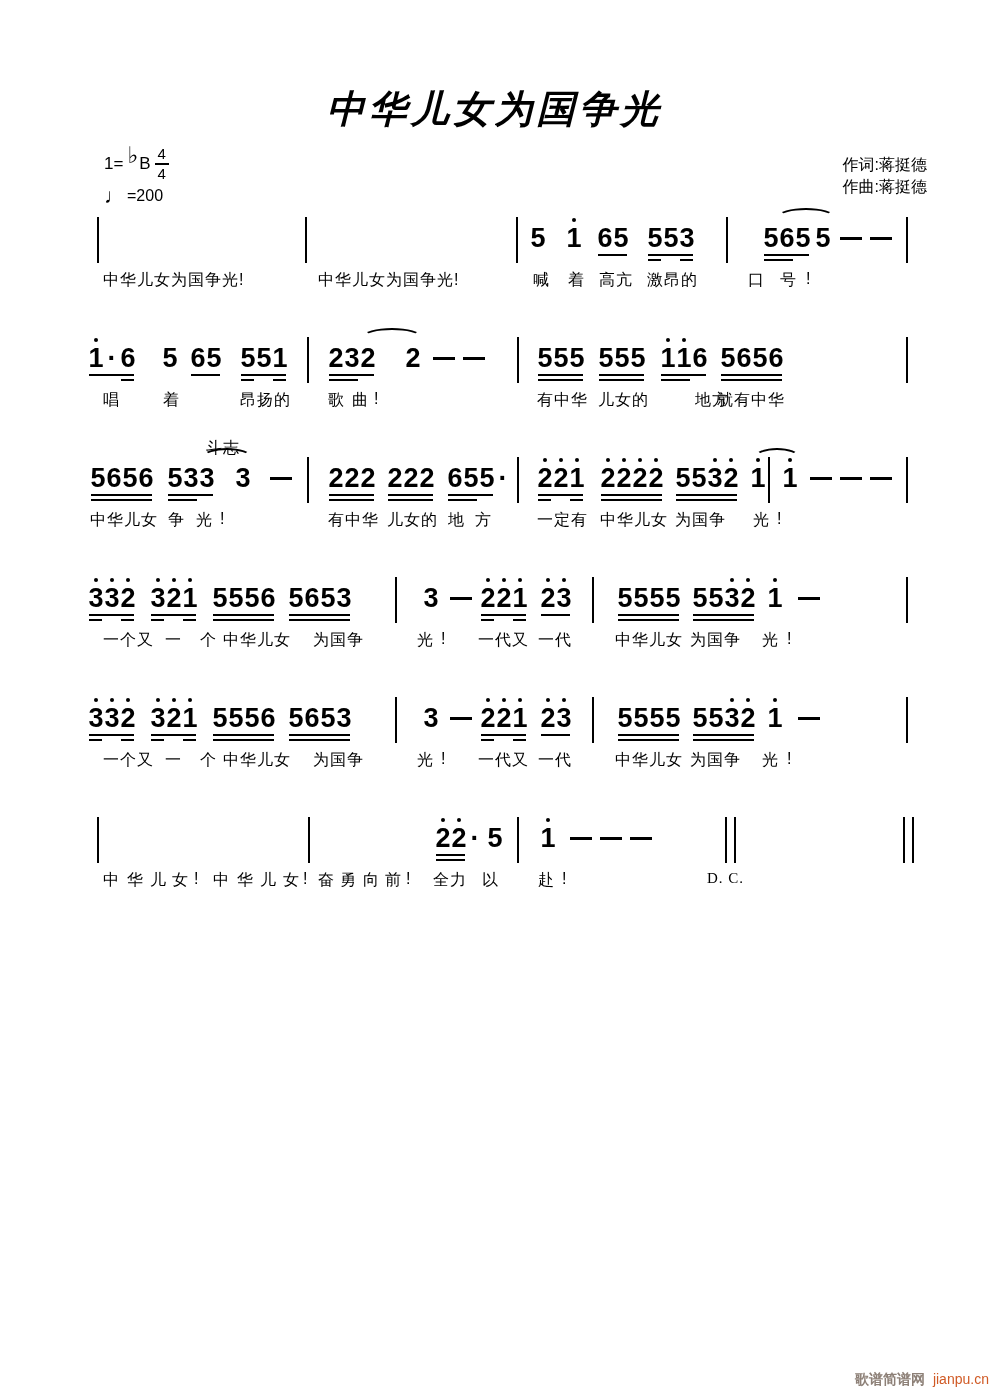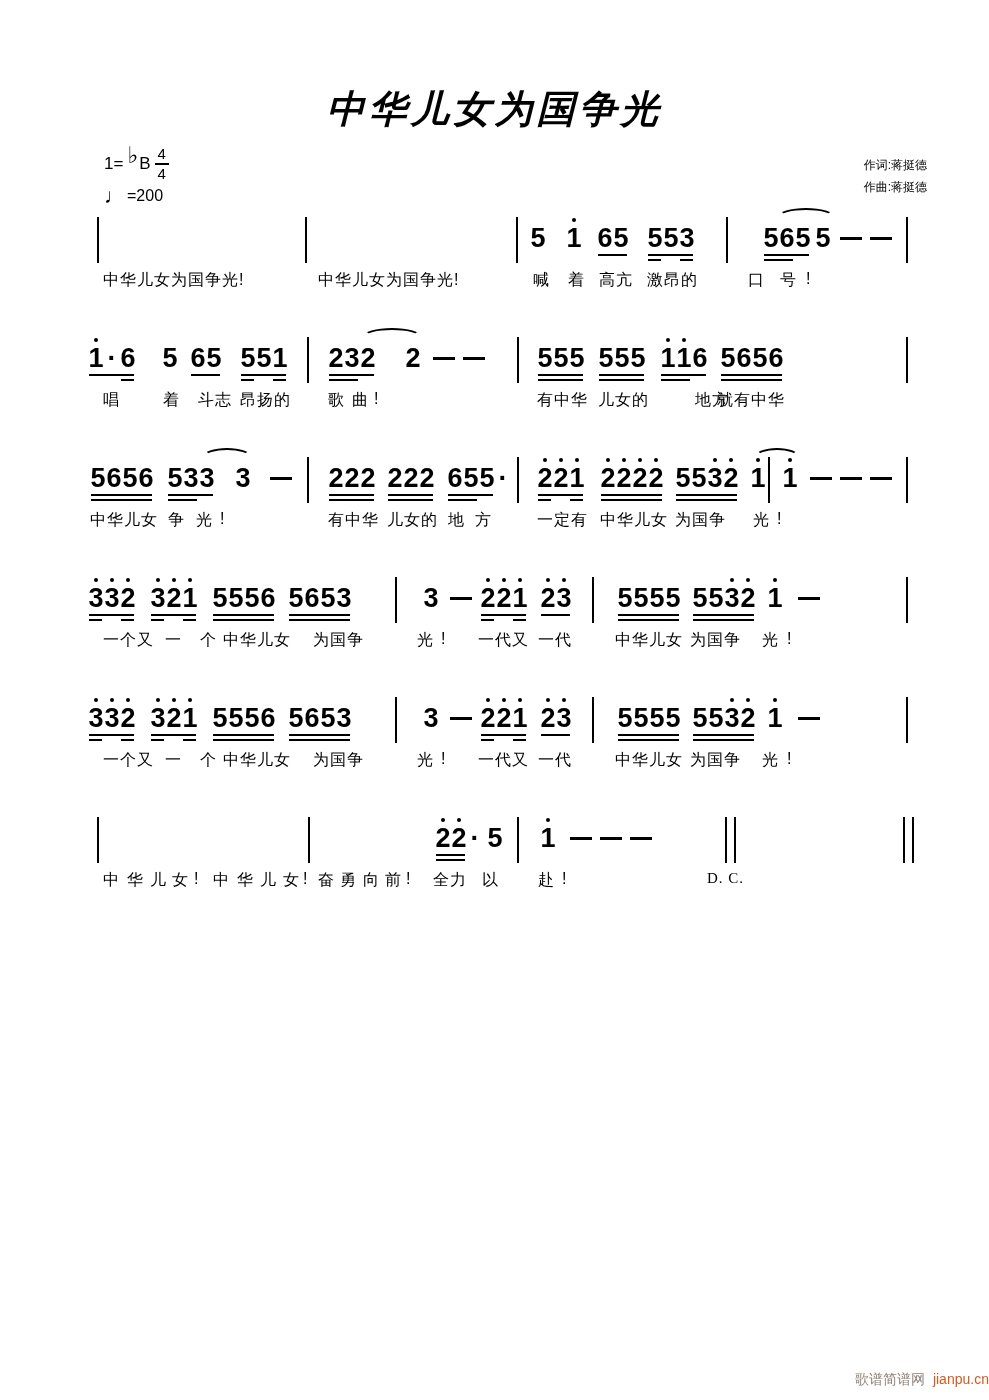--- a/index.html
+++ b/index.html
@@ -12,37 +12,37 @@
   .keyline{display:flex;align-items:flex-start;height:40px;}
   .keylabel{font-size:17px;margin-top:10px;}
   .flat{font-size:23px;margin:-2px 1px 0 4px;}
   .keyletter{font-size:17px;margin-top:10px;}
   .frac{display:inline-flex;flex-direction:column;text-align:center;font-size:15px;
         line-height:16px;margin-left:4px;margin-top:2px;}
   .frac .num{border-bottom:2px solid #000;padding:0 3px 1px;}
   .frac .den{padding:1px 3px 0;}
   .tempoline{margin-top:0px;font-size:16px;display:flex;align-items:center;}
   .tempoglyph{font-size:21px;margin-right:2px;}
-  .credits{position:absolute;top:154px;right:62px;font-size:12px;line-height:22px;text-align:center;}
+  .credits{position:absolute;top:154px;right:62px;font-size:16px;line-height:22px;text-align:center;}
   #score{position:absolute;top:0;left:0;width:989px;height:1400px;}
   .system{position:absolute;left:0;width:989px;height:110px;}
   .bar{position:absolute;top:-7px;width:2px;height:46px;background:#000;}
   .bar.dbl{width:7px;background:transparent;border-left:2px solid #000;border-right:2px solid #000;}
   .grp{position:absolute;top:0;height:32px;white-space:nowrap;}
   .ch{display:inline-block;width:16px;text-align:center;vertical-align:top;
       font-family:"Liberation Sans",sans-serif;font-weight:bold;font-size:27px;line-height:29px;}
   .hidot{position:absolute;top:-6px;width:4px;height:4px;border-radius:50%;background:#000;}
   .ul{position:absolute;height:2px;background:#000;}
   .dash{position:absolute;top:13px;width:22px;height:3px;background:#000;}
   .slur{position:absolute;top:-16px;height:13px;border:2px solid transparent;
         border-top:2px solid #000;border-radius:100% 100% 0 0;}
   .lyr{position:absolute;top:46px;font-size:16px;letter-spacing:1px;white-space:nowrap;}
   .lyr.dc{font-family:"Liberation Serif",serif;font-size:15px;letter-spacing:1px;}
   .watermark{position:absolute;left:855px;top:1371px;font-size:14px;white-space:nowrap;}
-  .wm-name{color:#8d8077;}
+  .wm-name{color:#8d8077;font-weight:bold;}
   .wm-url{color:#d05a25;margin-left:4px;}
 </style>
 </head>
 <body>
 
 <div class="title">中华儿女为国争光</div>
 
 <div class="meta">
   <div class="keyline">
     <span class="keylabel">1=</span>
@@ -102,21 +102,21 @@
       <div class="grp" style="left: 405px;"><span class="ch">2</span></div>
       <div class="grp" style="left: 537px;"><span class="ch">5</span><span class="ch">5</span><span class="ch">5</span><div class="ul" style="top: 30px; left: 1px; width: 45px;"></div><div class="ul" style="top: 35px; left: 1px; width: 45px;"></div></div>
       <div class="grp" style="left: 598px;"><span class="ch">5</span><span class="ch">5</span><span class="ch">5</span><div class="ul" style="top: 30px; left: 1px; width: 45px;"></div><div class="ul" style="top: 35px; left: 1px; width: 45px;"></div></div>
       <div class="grp" style="left: 660px;"><span class="ch">1</span><div class="hidot" style="left: 6px;"></div><span class="ch">1</span><div class="hidot" style="left: 22px;"></div><span class="ch">6</span><div class="ul" style="top: 30px; left: 1px; width: 45px;"></div><div class="ul" style="top: 35px; left: 1px; width: 29px;"></div></div>
       <div class="grp" style="left: 720px;"><span class="ch">5</span><span class="ch">6</span><span class="ch">5</span><span class="ch">6</span><div class="ul" style="top: 30px; left: 1px; width: 61px;"></div><div class="ul" style="top: 35px; left: 1px; width: 61px;"></div></div>
       <div class="dash" style="left: 433px;"></div>
       <div class="dash" style="left: 463px;"></div>
       <div class="slur" style="left: 363px; width: 54px;"></div>
       <div class="lyr" style="left: 103px;">唱</div>
       <div class="lyr" style="left: 163px;">着</div>
-      <div class="lyr" style="left: 198px;">斗志</div>
+      <div class="lyr" style="left: 206px; margin-top: 48px;">斗志</div>
       <div class="lyr" style="left: 240px;">昂扬的</div>
       <div class="lyr" style="left: 328px;">歌</div>
       <div class="lyr" style="left: 352px;">曲</div>
       <div class="lyr" style="left: 374px;">!</div>
       <div class="lyr" style="left: 537px;">有中华</div>
       <div class="lyr" style="left: 598px;">儿女的</div>
       <div class="lyr" style="left: 658px; margin-left: 37px;">地方</div>
       <div class="lyr" style="left: 717px; font-family: Liberation Mono, monospace;">就有中华</div>
     </div>
     <div class="system" style="top: 464px;">

